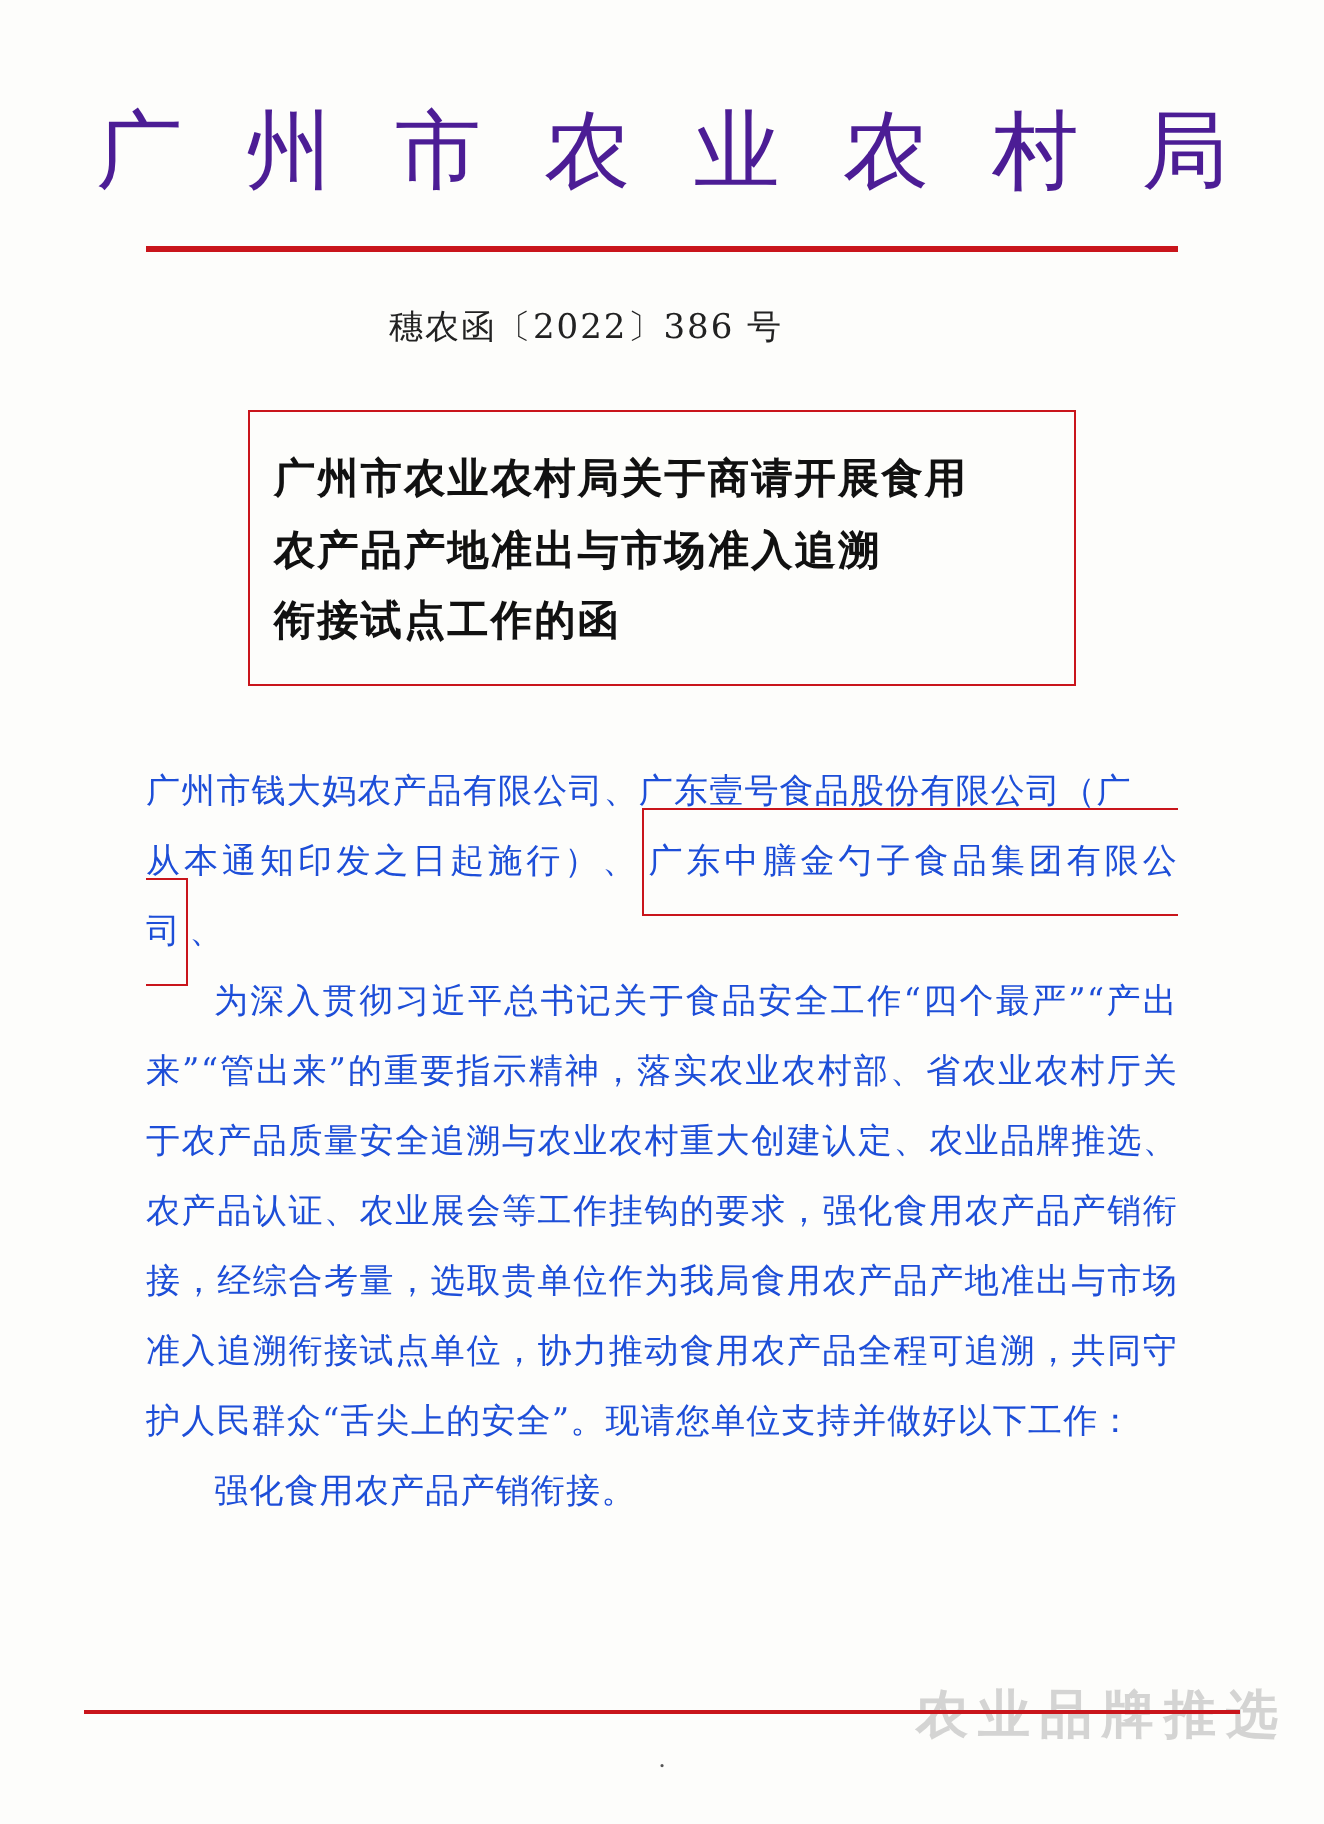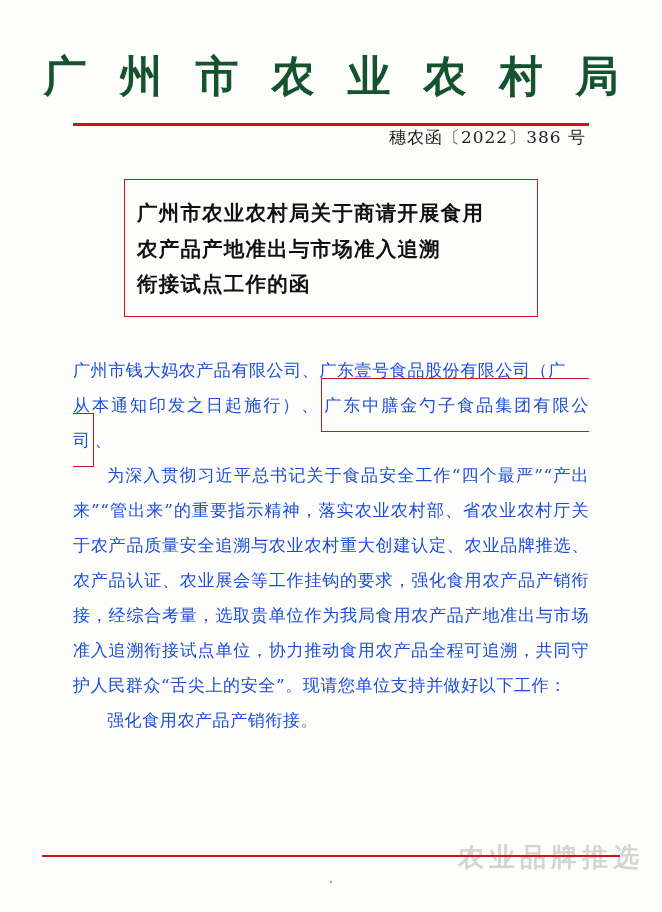--- a/index.html
+++ b/index.html
@@ -22,40 +22,41 @@
     background: #fdfdfb;
     box-sizing: border-box;
   }
 
   
   .masthead {
     padding-top: 52px;
     text-align: center;
   }
   .masthead-title {
-    color: #14532d;
+    color: #4c1d95;
     font-family: "DejaVu Serif", "Liberation Serif", serif;
-    font-weight: 700;
+    font-weight: 400;
     font-size: 43px;
     letter-spacing: 9px;
     text-indent: 9px;
     line-height: 1.15;
     white-space: nowrap;
   }
   .masthead-rule {
     margin: 22px auto 0 auto;
     width: 516px;
     height: 3px;
     background: #c9151b;
   }
 
   
   .docnum-row {
+    margin-top: 26px;
     padding-right: 76px;
-    text-align: right;
+    text-align: center;
     font-size: 17px;
     letter-spacing: 1px;
     color: #222;
   }
 
   
   .title-box {
     margin: 30px auto 0 auto;
     width: 414px;
     border: 1.6px solid #c9151b;

